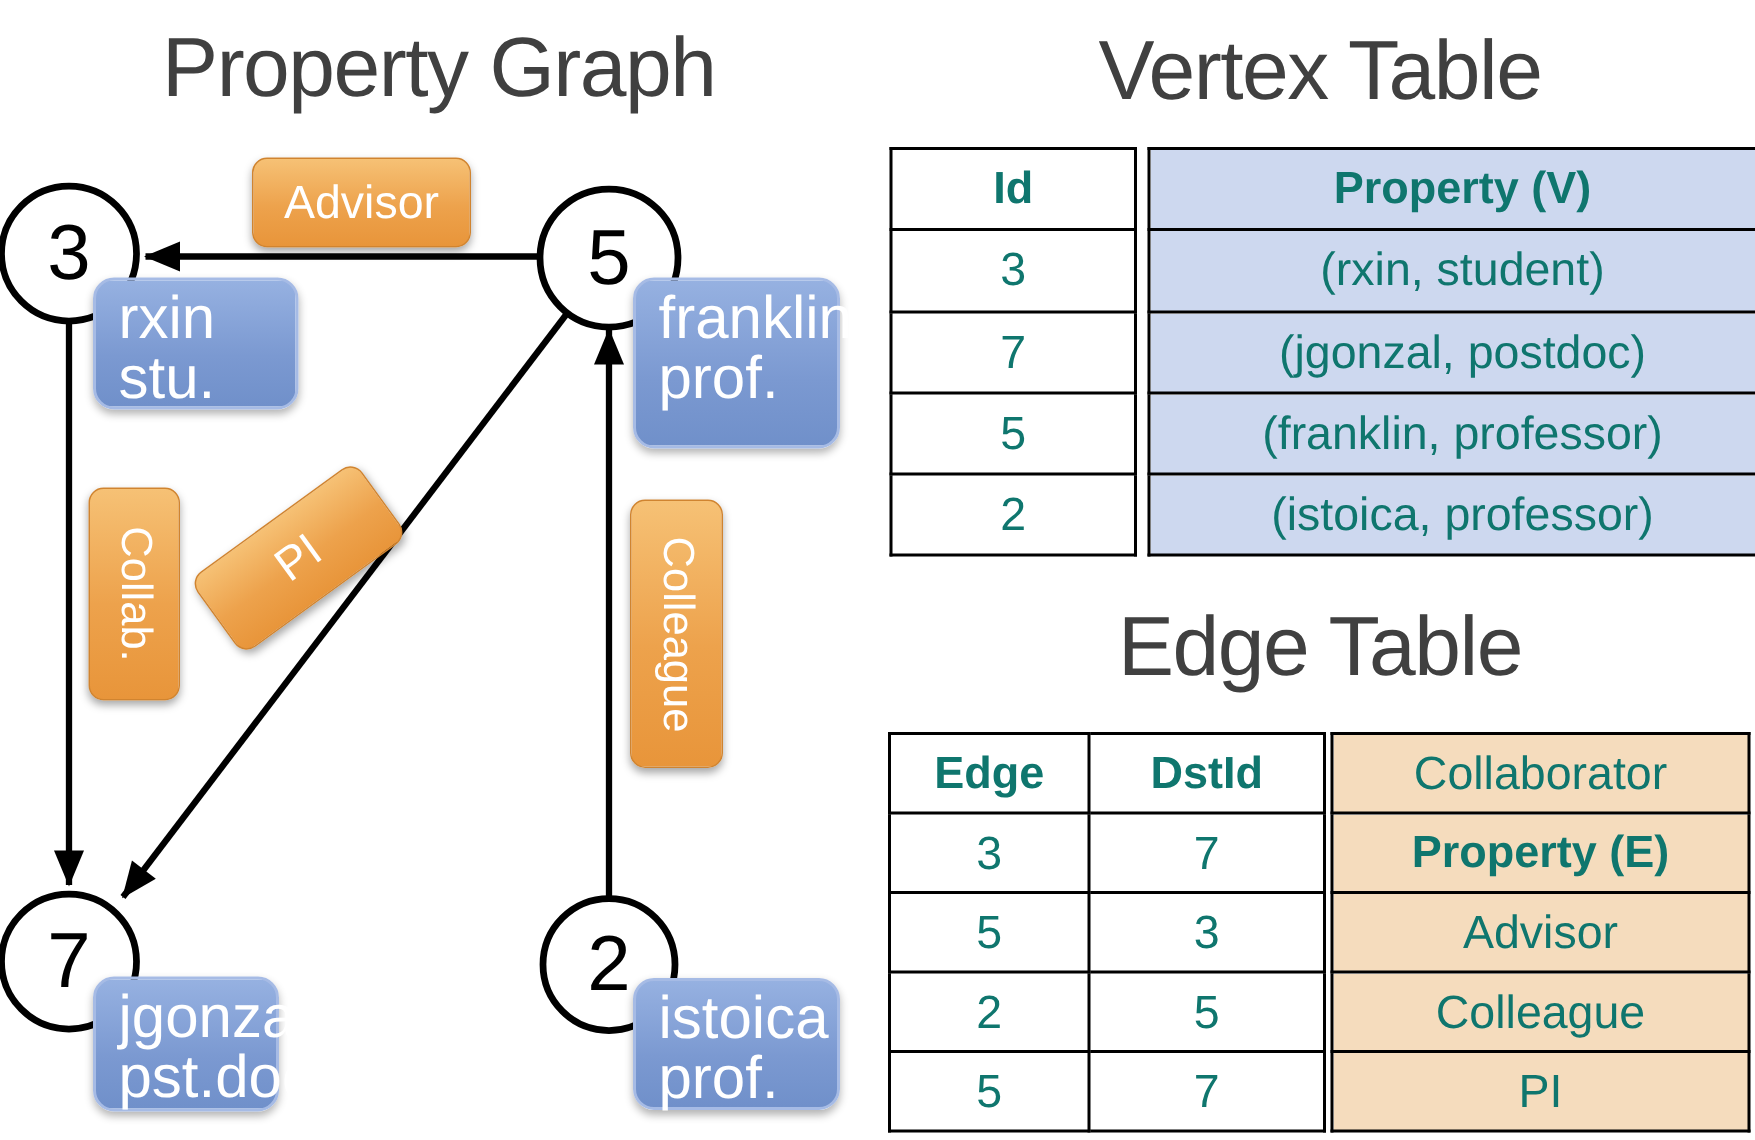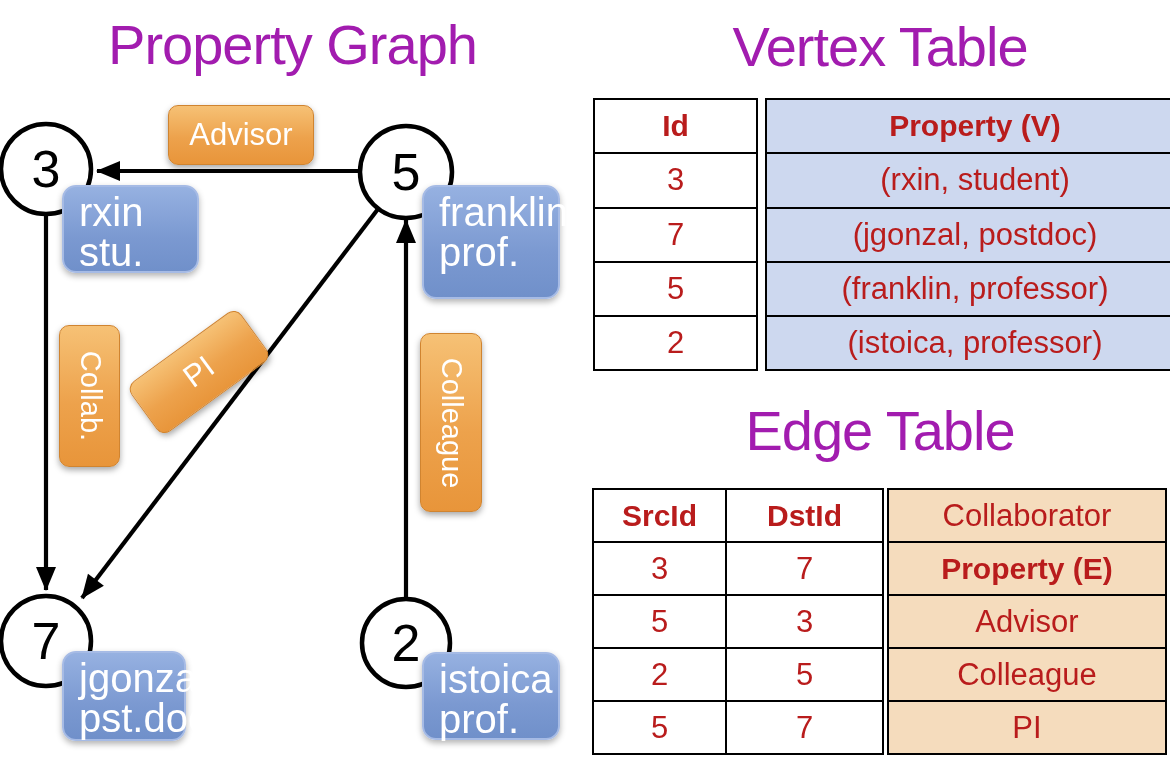--- a/index.html
+++ b/index.html
@@ -1,37 +1,37 @@
 <!DOCTYPE html>
 <html><head>
 <meta charset="utf-8">
 <style>
   html,body{margin:0;padding:0;background:#fff;}
   .canvas{position:relative;width:1170px;height:760px;background:#fff;overflow:hidden;
           font-family:"Liberation Sans",sans-serif;}
   .big-title{position:absolute;text-align:center;font-size:56px;font-weight:400;
-             color:#a21caf;letter-spacing:-1px;white-space:nowrap;}
+             color:#404040;letter-spacing:-1px;white-space:nowrap;}
   .graph-svg{position:absolute;left:0;top:0;z-index:1;}
   .node-num{position:absolute;z-index:2;display:flex;align-items:center;justify-content:center;
             font-size:52px;color:#000;}
   .lbl{position:absolute;z-index:3;border-radius:10px;color:#fff;
        background:linear-gradient(180deg,#f6c175 0%,#eda24c 55%,#e8953a 100%);
        border:1px solid #d08430;box-shadow:0 3px 6px rgba(0,0,0,0.35);}
   .lbl-h{display:flex;align-items:center;justify-content:center;font-size:31px;}
   .vtext{position:absolute;left:50%;top:50%;transform:translate(-50%,-50%) rotate(90deg);
          font-size:29px;white-space:nowrap;}
   .pi-box{display:flex;align-items:center;justify-content:center;font-size:31px;
           transform:rotate(-36deg);}
   .vbox{position:absolute;z-index:3;border-radius:14px;color:#fff;font-size:40px;line-height:40px;
         background:linear-gradient(180deg,#96b1e1 0%,#7b99d1 60%,#7090ca 100%);
         border:2px solid #a6bbe5;box-shadow:0 3px 6px rgba(0,0,0,0.3);
         padding:5px 0 0 15px;box-sizing:border-box;}
   .tbl{position:absolute;border-collapse:collapse;table-layout:fixed;background:#fff;}
   .tbl th,.tbl td{border:2.6px solid #000;text-align:center;vertical-align:middle;
-                  font-size:31px;color:#b91c1c;padding:0;overflow:hidden;}
+                  font-size:31px;color:#0f766e;padding:0;overflow:hidden;}
   .tbl th{font-weight:bold;font-size:30px;}
   .vt th,.vt td{height:52.3px;}
   .et th,.et td{height:51px;}
   .vfill{background:#cdd8ef;}
   .efill{background:#f5dcbd;}
 </style>
 </head>
 <body>
 
 <div class="canvas">
@@ -129,21 +129,21 @@
 
   <div class="big-title" style="left:593px;top:398px;width:574px;">Edge Table</div>
 
   <table class="tbl et" style="left:592px;top:488px;width:290px;">
     <colgroup>
         <col style="width:133px">
         <col style="width:157px">
       </colgroup>
     <tbody>
         <tr>
-      <th>SrcId</th>
+      <th>Edge</th>
       <th>DstId</th>
     </tr>
     <tr>
       <td>3</td>
       <td>7</td>
     </tr>
     <tr>
       <td>5</td>
       <td>3</td>
     </tr>

